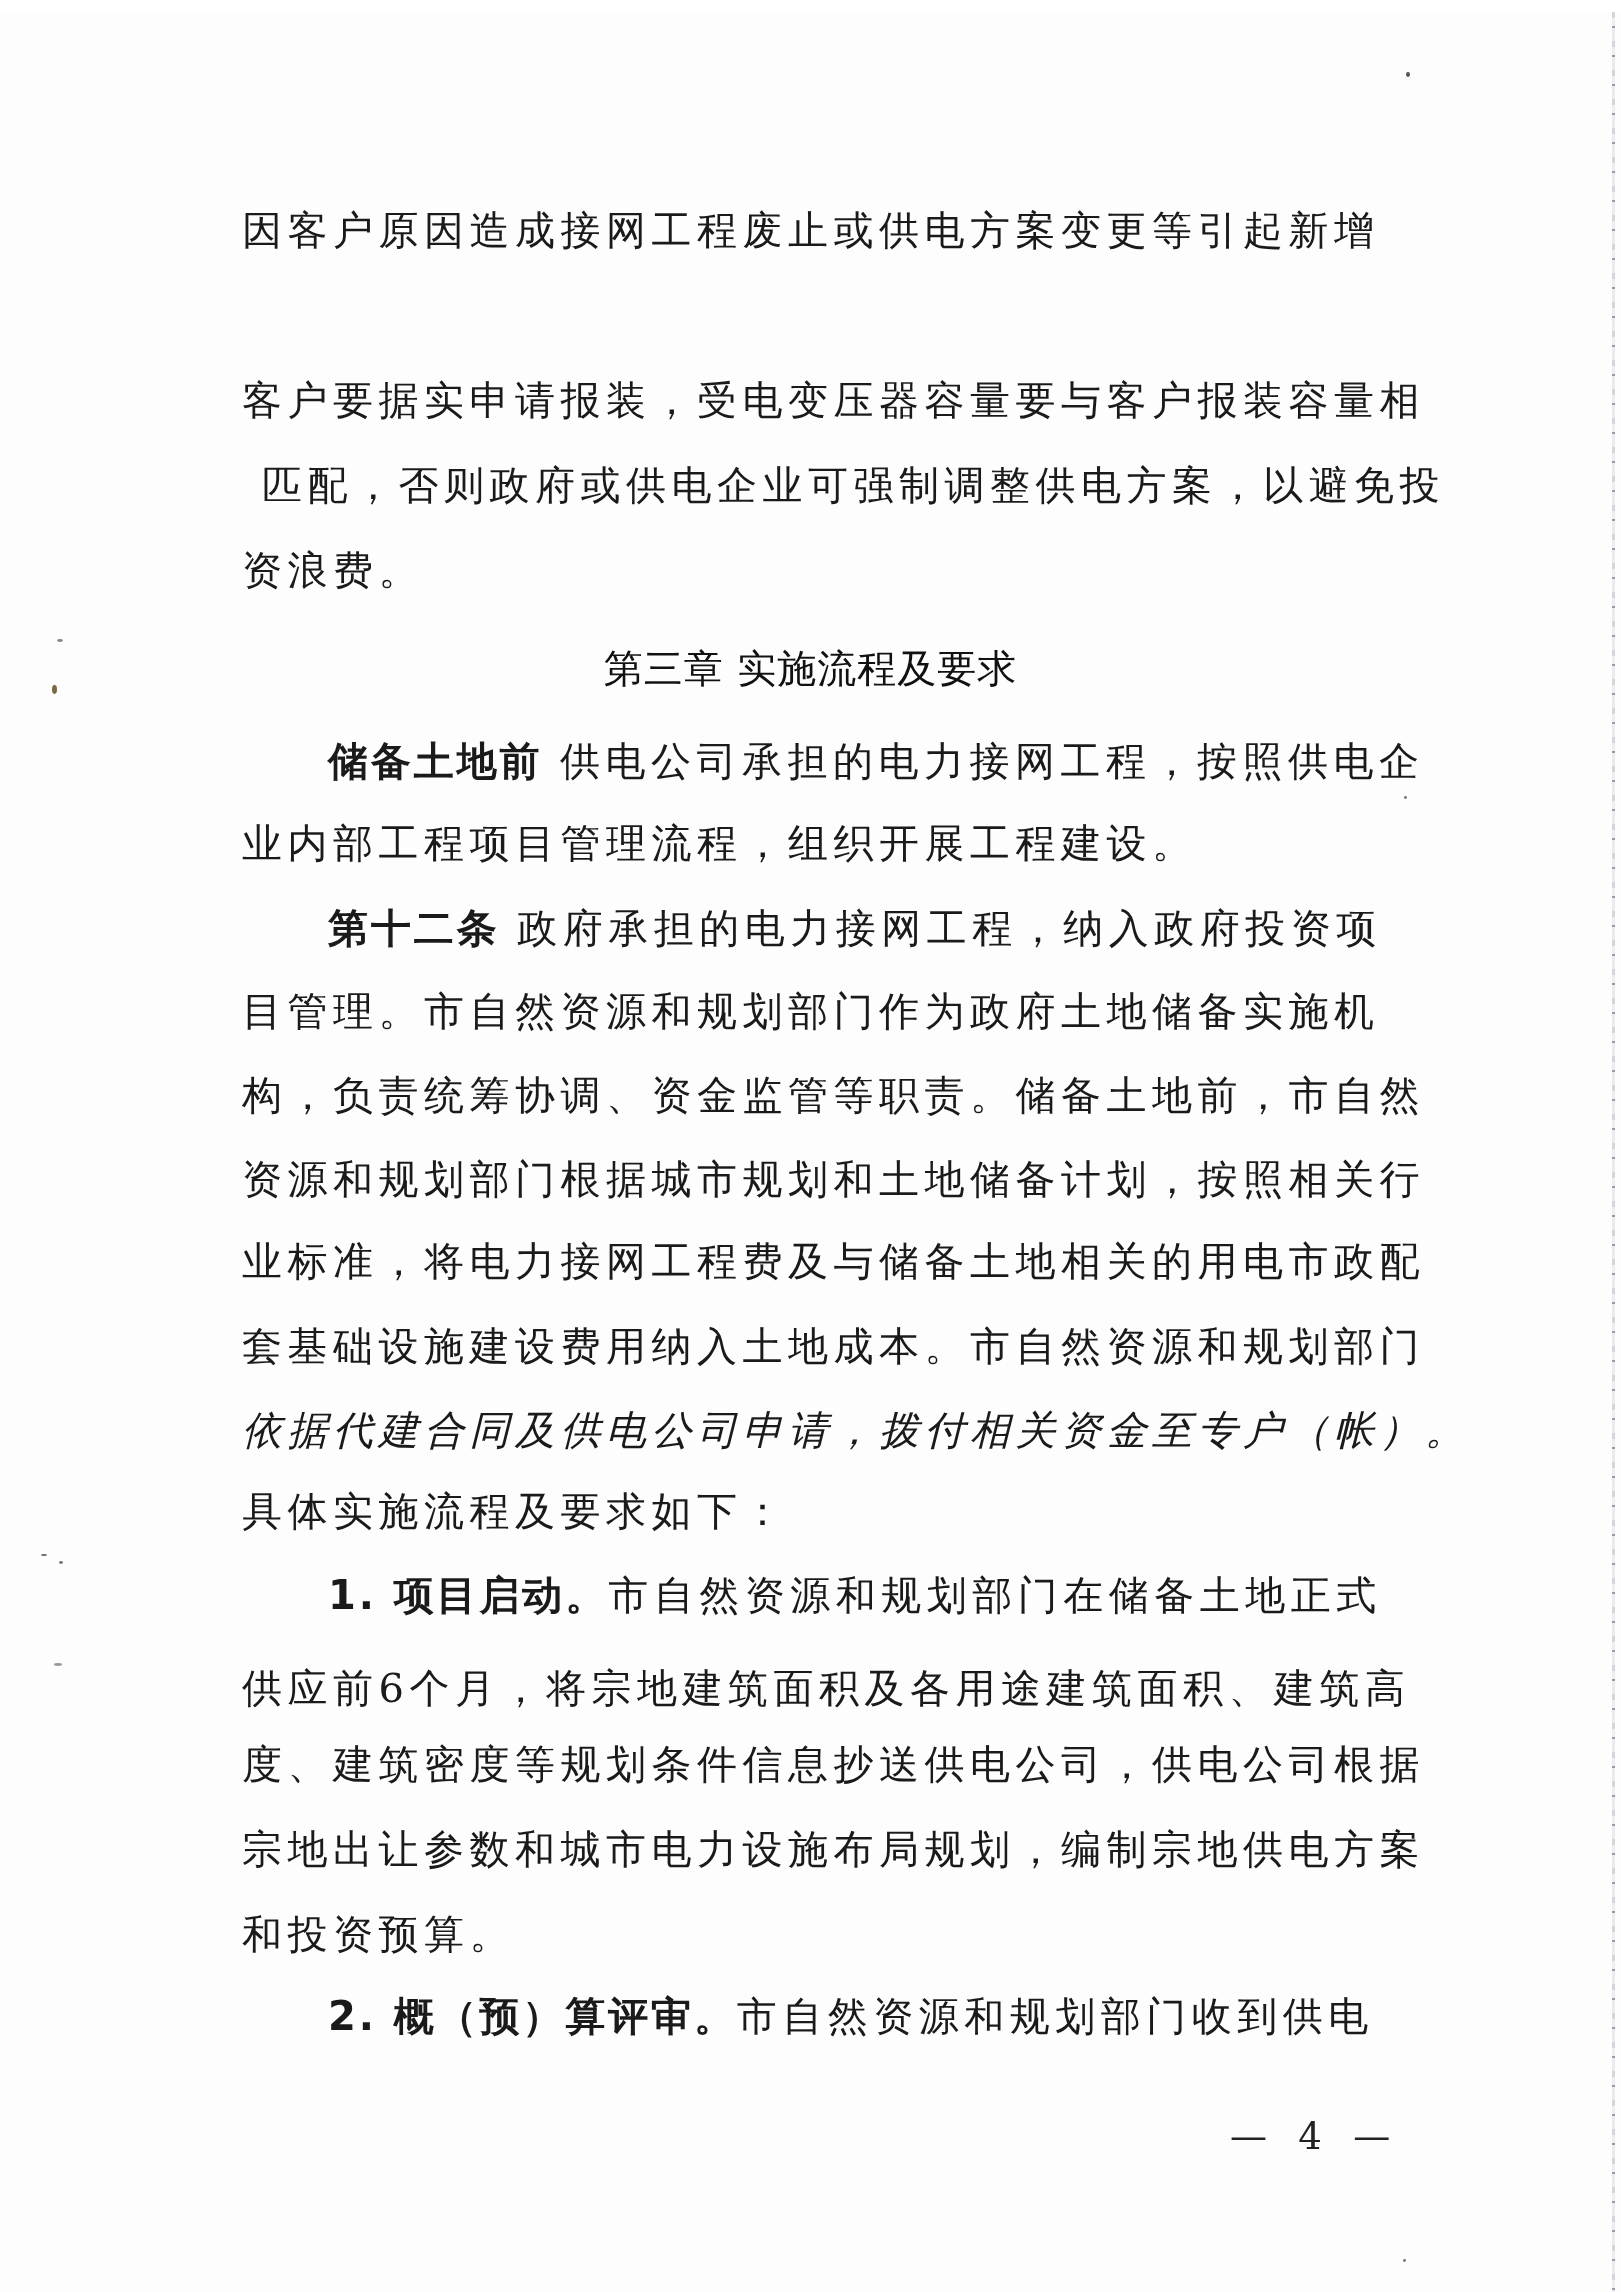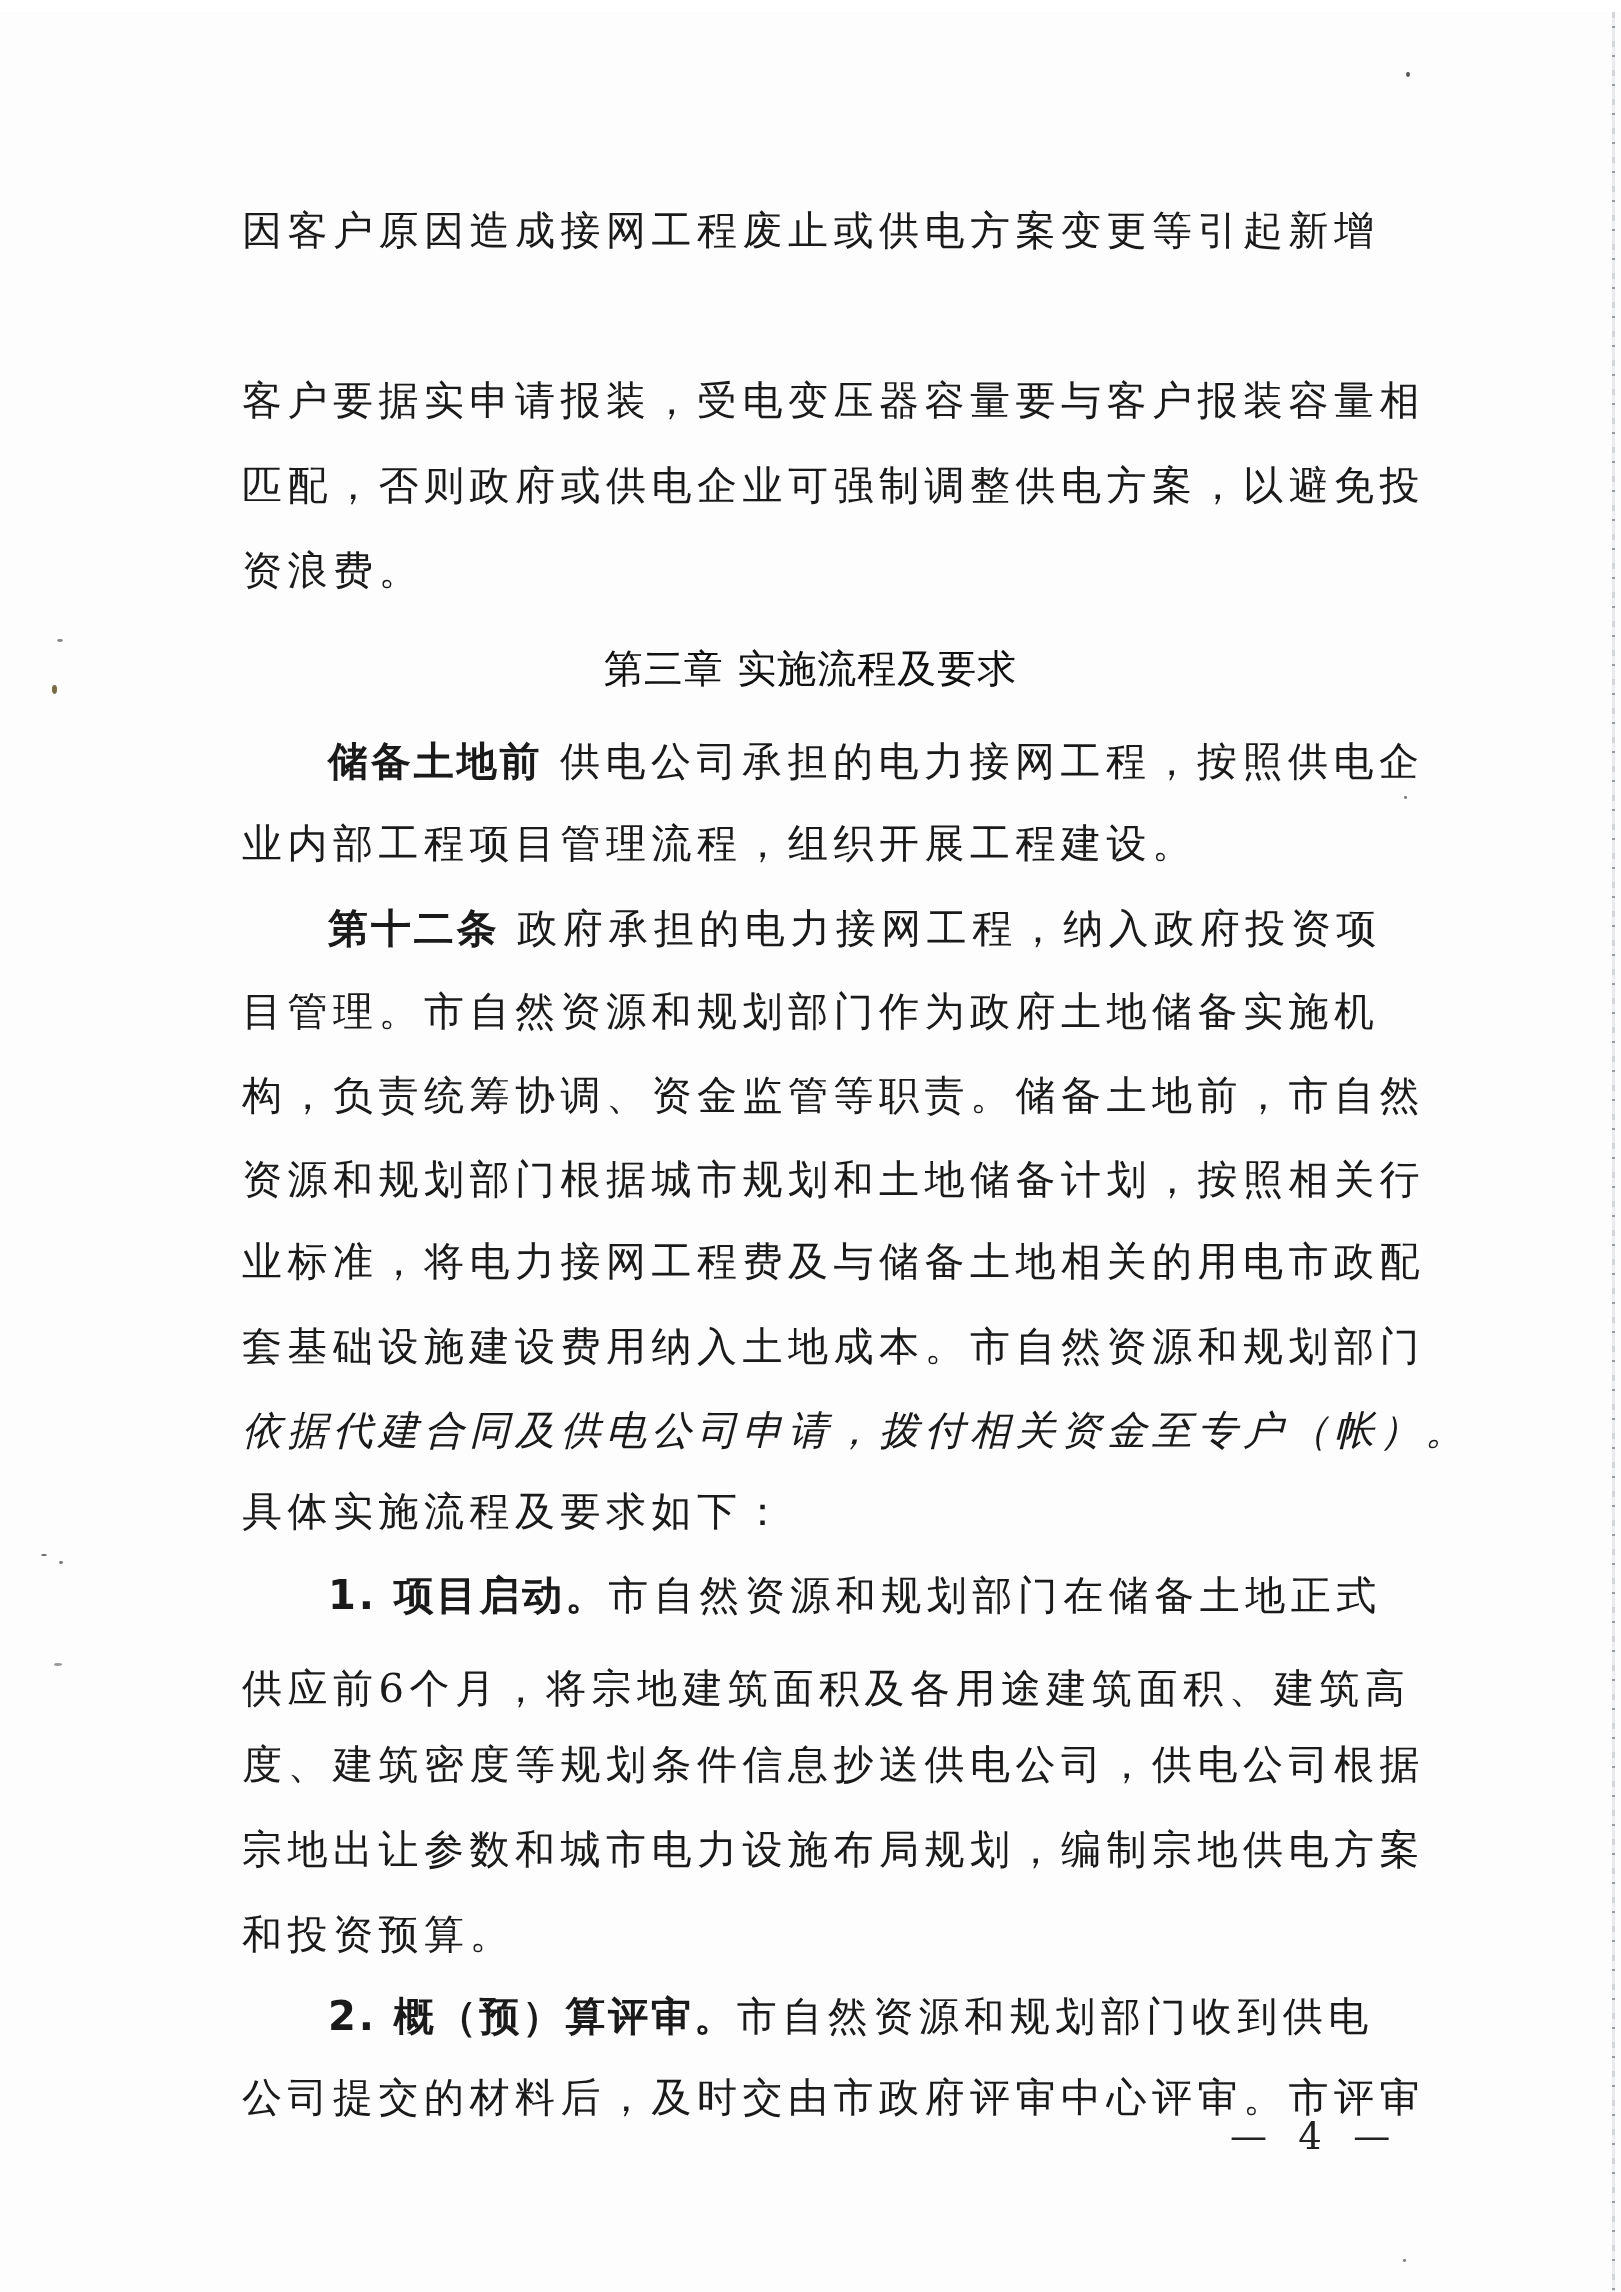--- a/index.html
+++ b/index.html
@@ -92,21 +92,21 @@
   <div class="speck" style="left:41px;top:1542px;width:5.9px;height:2px;background:#666;"></div>
   <div class="speck" style="left:59px;top:1549px;width:3.9px;height:2.9px;background:#777;"></div>
   <div class="speck" style="left:54px;top:1651px;width:7.8px;height:2.9px;background:#999;"></div>
   <div class="speck" style="left:1404px;top:784px;width:2.9px;height:2.9px;background:#777;"></div>
   <div class="speck" style="left:1403px;top:2247px;width:2.9px;height:2.9px;background:#777;"></div>
 
   <div class="text-block" style="top:0;height:2293px;">
 
     <div class="line" style="top:189px;">因客户原因造成接网工程废止或供电方案变更等引起新增</div>
     <div class="line" style="top:359px;">客户要据实申请报装，受电变压器容量要与客户报装容量相</div>
-    <div class="line" style="top:444px;">匹配，否则政府或供电企业可强制调整供电方案，以避免投</div>
+    <div class="line" style="top:444px;margin-left:20px;">匹配，否则政府或供电企业可强制调整供电方案，以避免投</div>
     <div class="line" style="top:529px;">资浪费。</div>
 
     <div class="line indent" style="top:720px;">
       <span class="bold">储备土地前</span><span style="margin-left:17.6px;">供电公司承担的电力接网工程，按照供电企</span>
     </div>
     <div class="line" style="top:802px;">业内部工程项目管理流程，组织开展工程建设。</div>
 
     <div class="line indent" style="top:887px;">
       <span class="bold">第十二条</span><span style="margin-left:17.6px;">政府承担的电力接网工程，纳入政府投资项</span>
     </div>
@@ -122,20 +122,19 @@
       <span class="bold">1. 项目启动。</span><span>市自然资源和规划部门在储备土地正式</span>
     </div>
     <div class="line" style="top:1639px;margin-top:8px;">供应前6个月，将宗地建筑面积及各用途建筑面积、建筑高</div>
     <div class="line" style="top:1723px;">度、建筑密度等规划条件信息抄送供电公司，供电公司根据</div>
     <div class="line" style="top:1808px;">宗地出让参数和城市电力设施布局规划，编制宗地供电方案</div>
     <div class="line" style="top:1893px;">和投资预算。</div>
 
     <div class="line indent" style="top:1975px;">
       <span class="bold">2. 概（预）算评审。</span><span>市自然资源和规划部门收到供电</span>
     </div>
-    <div class="line" style="top:2056px;">公司提交的材料后，及时交由市政府评审中心评审。市评审</div>
   </div>
 
   <div class="chapter-heading" style="top:627px;">第三章  实施流程及要求</div>
 
   <div class="page-number">— 4 —</div>
 </div>
 
 
 </body></html>

